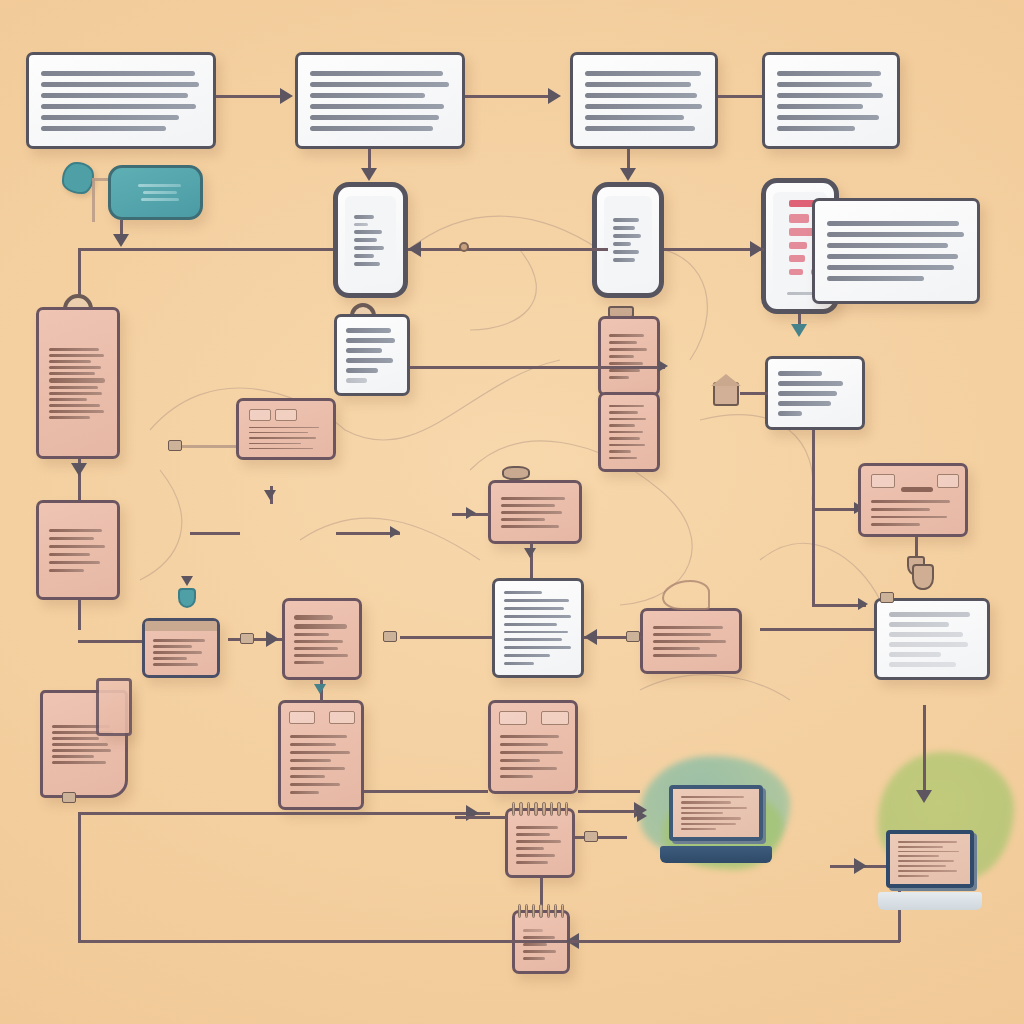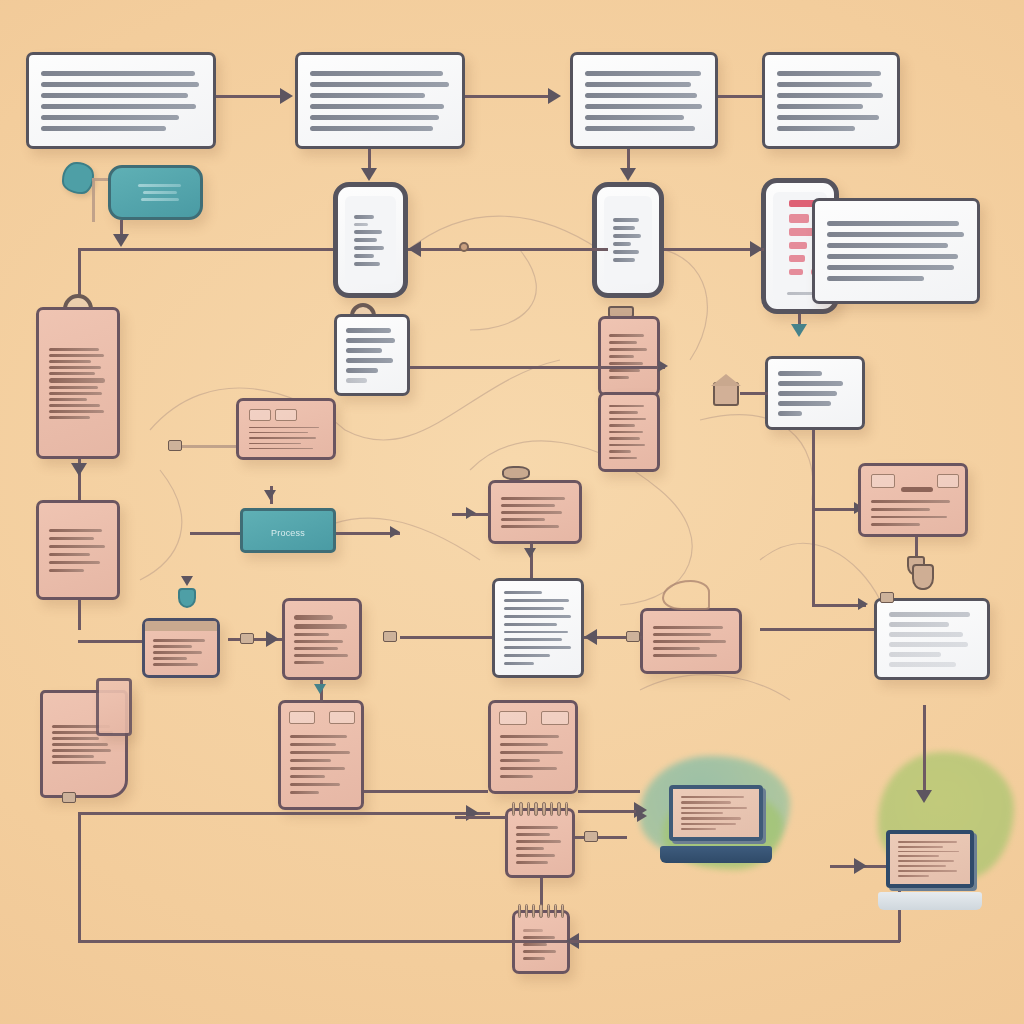--- a/index.html
+++ b/index.html
@@ -353,23 +353,20 @@
       <div class="ln" style="width:94%"></div>
         <div class="ln" style="width:80%"></div>
       <div class="ln" style="width:90%"></div>
         <div class="ln" style="width:70%"></div>
       <div class="ln" style="width:86%"></div>
     </div>
   </div>
   <div class="sq-handle" style="left:168px;top:440px;"></div>
   <div class="conn h faint" style="left:182px;top:445px;width:54px;"></div>
 
-  <div class="node teal" style="left:240px;top:508px;width:96px;height:45px;border-radius:5px;">
-    <div class="label" style="top:17px;">Process</div>
-  </div>
   <div class="conn v" style="left:270px;top:486px;height:18px;"></div>
   <div class="arrow down small" style="left:264px;top:490px;"></div>
   <div class="conn h" style="left:190px;top:532px;width:50px;"></div>
   <div class="conn h" style="left:336px;top:532px;width:64px;"></div>
   <div class="arrow right small" style="left:390px;top:526px;"></div>
 
   <div class="clip-top" style="left:502px;top:466px;width:28px;height:14px;border-radius:40%;"></div>
   <div class="node salmon" style="left:488px;top:480px;width:94px;height:64px;">
     <div class="lines tight" style="inset:10px 10px;gap:4px;">
       <div class="ln" style="width:94%"></div>

